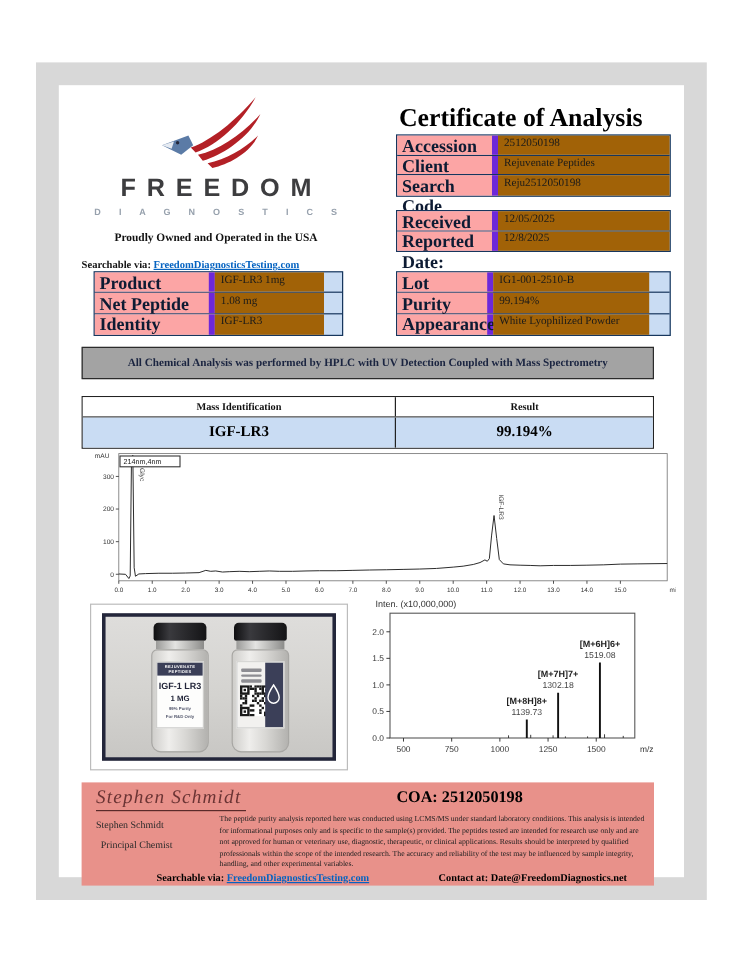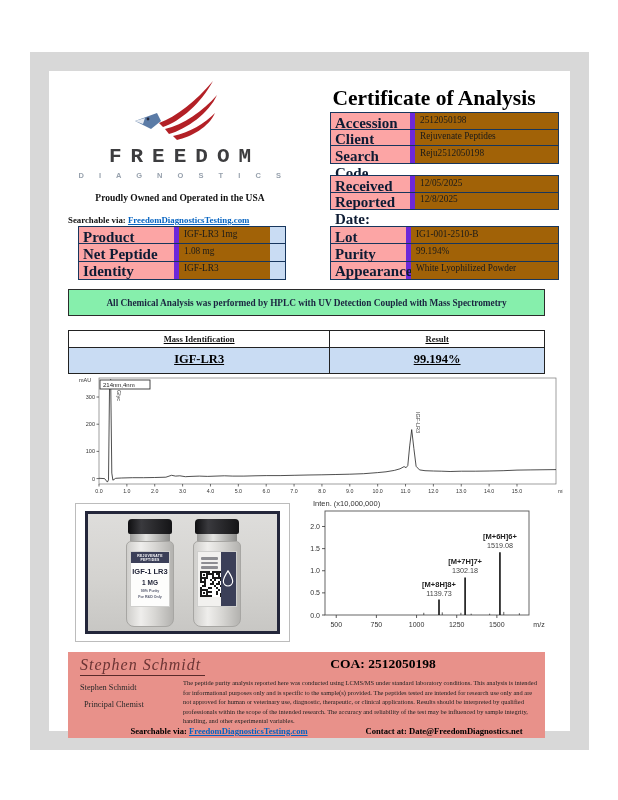--- a/index.html
+++ b/index.html
@@ -3,21 +3,21 @@
 <meta charset="utf-8">
 <style>
   * { margin:0; padding:0; box-sizing:border-box; }
   html,body { width:618px; height:800px; background:#ffffff; font-family:"Liberation Serif", serif; }
   .outer-frame { position:absolute; left:30px; top:52px; width:559px; height:698px; background:#d8d8d8; }
   .page { position:absolute; left:19px; top:19px; width:521px; height:660px; background:#ffffff; }
 
   
   .logo-block { position:absolute; left:14px; top:6px; width:234px; text-align:center; }
   .flag-icon { display:block; margin:0 auto; }
-  .brand { font-family:Liberation Mono, monospace; font-weight:bold; font-size:21px; letter-spacing:9px; text-indent:9px; color:#3d3d3f; margin-top:2px;text-align:center; }
+  .brand { font-family:Liberation Sans, sans-serif; font-weight:bold; font-size:21px; letter-spacing:9px; text-indent:9px; color:#3d3d3f; margin-top:2px;text-align:center; }
   .sub-brand { font-family:"Liberation Sans", sans-serif; font-size:7.5px; letter-spacing:6.5px; text-indent:6px; color:#97a1ad; margin-top:3px; font-weight:bold; }
   .tagline { margin-top:13px; font-weight:bold; font-size:9.5px; color:#111; }
   .searchable { position:absolute; left:19px; top:144px; font-weight:bold; font-size:8.8px; color:#111; white-space:nowrap; text-align:left; }
   a.doc-link { color:#0563c1; text-decoration:underline; font-weight:bold; }
 
   
   .coa-title { position:absolute; left:240px; top:15px; width:290px; text-align:center; font-size:21.5px; font-weight:bold; color:#000; }
 
   
   .blue-table { position:absolute; border:1.4px solid #17365d; background:#c9dcf3; }
@@ -25,27 +25,27 @@
   .bt-row:last-child { border-bottom:none; }
   .bt-label { background:#fca5a5; font-weight:bold; color:#0d1b33; border-right:5px solid #6d28d9; padding:1.5px 4px 0 4px; font-size:15px; }
   .bt-value { background:#a16207; color:#1a1a1a; padding:1.5px 5px 0 5px; font-size:9.3px; }
   .t-accession { left:281px; top:41px; width:229px; }
   .t-accession .bt-row { height:16.6px; } .t-accession .bt-label { width:84px; } .t-accession .bt-value { width:143px; }
   .t-dates { left:281px; top:104px; width:229px; }
   .t-dates .bt-row { height:16.6px; } .t-dates .bt-label { width:84px; } .t-dates .bt-value { width:143px; }
   .t-product { left:29px; top:155px; width:208px; }
   .t-product .bt-row { height:17.3px; } .t-product .bt-label { width:100px; } .t-product .bt-value { width:91px; }
   .t-lot { left:281px; top:155px; width:229px; }
-  .t-lot .bt-row { height:17.3px; } .t-lot .bt-label { width:80px; } .t-lot .bt-value { width:147px; }
-
-  
-  .method-banner { position:absolute; left:19px; top:218px; width:477px; height:27px; background:#86efac; border:1.6px solid #2b2b2b; display:flex; align-items:center; justify-content:center; font-weight:bold; font-size:9.3px; color:#1a2440; text-align:center; }
-
-  
-  .mass-table { position:absolute; left:19px; top:259px; width:477px; border:1.2px solid #222;text-decoration:underline; }
+  .t-lot .bt-row { height:17.3px; } .t-lot .bt-label { width:80px; } .t-lot .bt-value { width:130px; }
+
+  
+  .method-banner { position:absolute; left:19px; top:218px; width:477px; height:27px; background:#a3a3a3; border:1.6px solid #2b2b2b; display:flex; align-items:center; justify-content:center; font-weight:bold; font-size:9.3px; color:#1a2440; text-align:center; }
+
+  
+  .mass-table { position:absolute; left:19px; top:259px; width:477px; border:1.2px solid #222; }
   .mt-head { display:flex; height:17px; border-bottom:1px solid #222; background:#fff; }
   .mt-head > div { font-weight:bold; font-size:8.6px; padding-top:3px; text-align:center; color:#111; }
   .mt-body { display:flex; height:25px; background:#c9dcf3; }
   .mt-body > div { font-weight:bold; font-size:12.5px; padding-top:4px; text-align:center; color:#000; }
   .mt-col1 { width:55%; border-right:1px solid #222; }
   .mt-col2 { width:45%; }
 
   
   .chroma-wrap { position:absolute; left:26px; top:303px; width:488px; height:127px; }
   .spec-wrap { position:absolute; left:248px; top:426px; width:264px; height:144px; }

